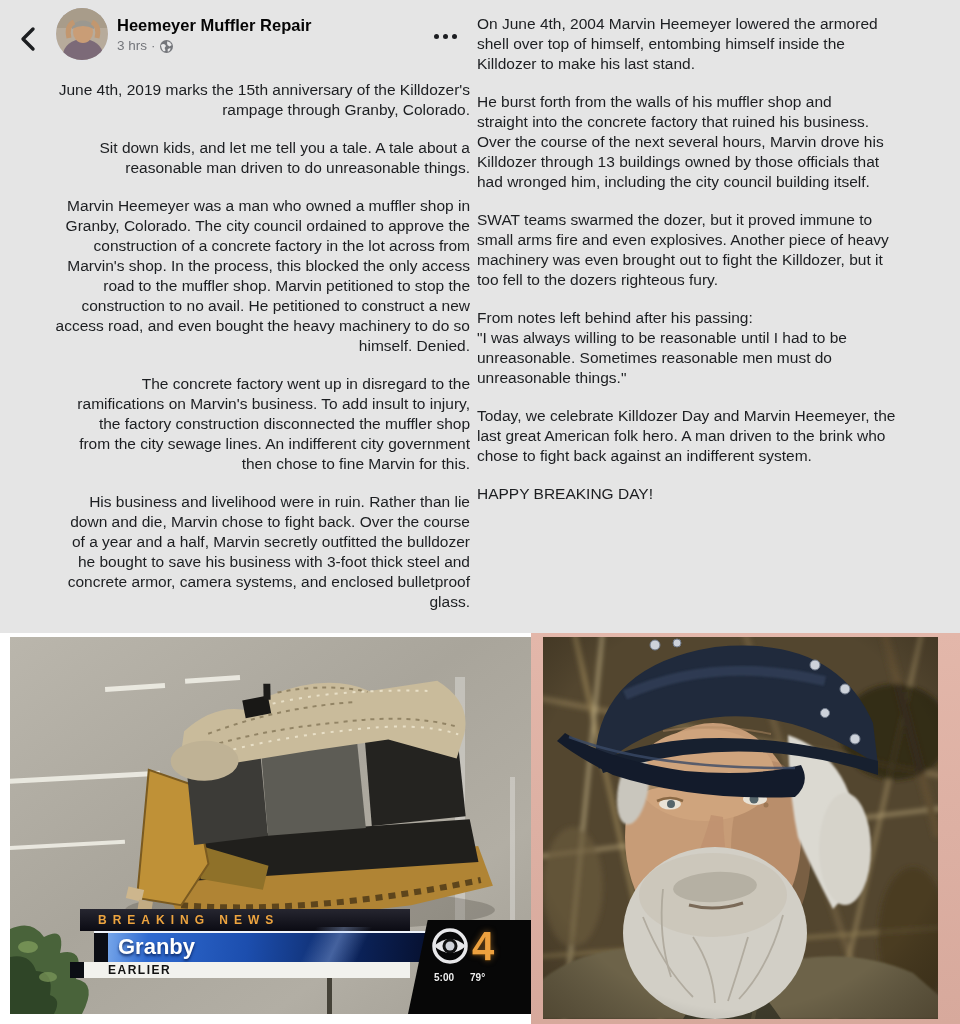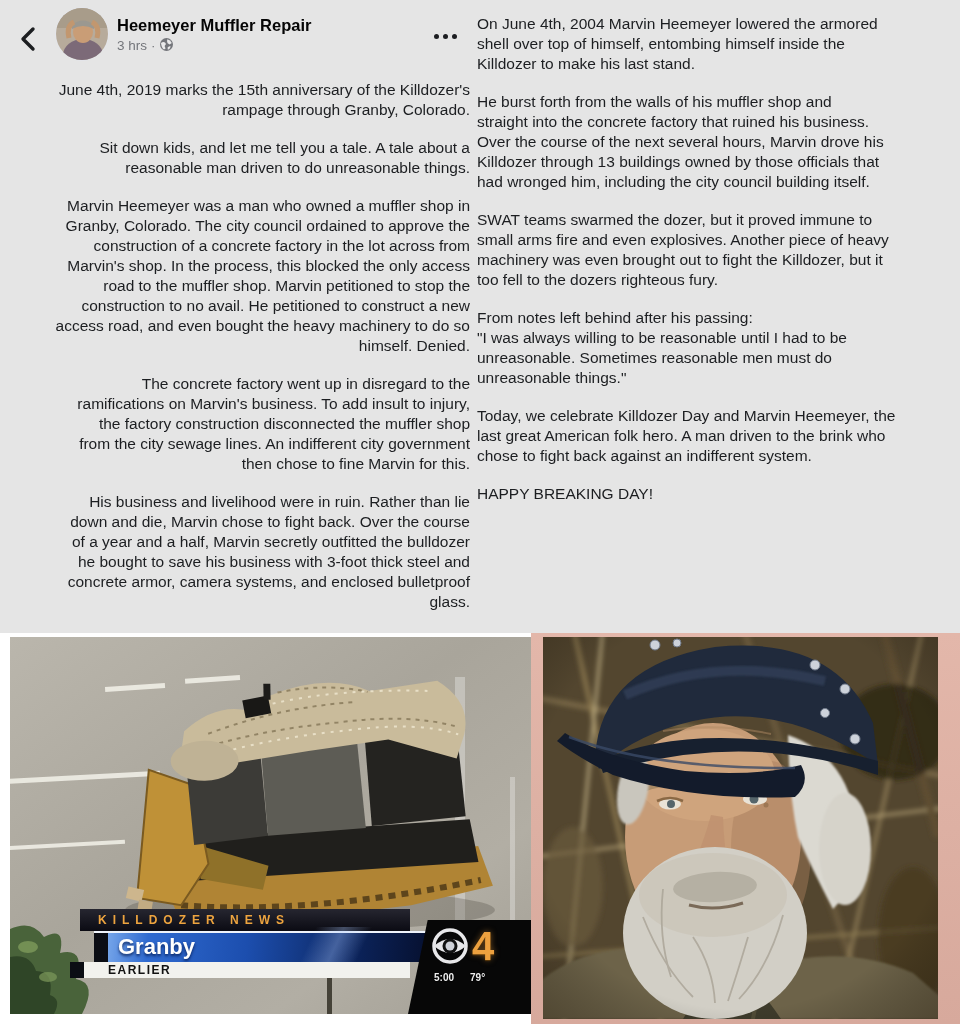--- a/index.html
+++ b/index.html
@@ -5,21 +5,21 @@
   html,body{margin:0;padding:0;background:#fff;}
   .screen{position:relative;width:960px;height:1024px;background:#e5e5e5;overflow:hidden;
           font-family:"Liberation Sans",sans-serif;color:#1c1e21;}
 
   
   .hdr{position:absolute;left:0;top:0;width:470px;height:70px;}
   .back-btn{position:absolute;left:16px;top:26px;width:26px;height:26px;cursor:pointer;background:none;border:none;padding:0;}
   .avatar{position:absolute;left:55px;top:7px;width:54px;height:54px;border-radius:50%;overflow:hidden;
           border:1px solid #e4e6eb;box-sizing:border-box;cursor:pointer;}
   .page-name{position:absolute;left:117px;top:16px;font-size:16.5px;font-weight:bold;color:#050505;white-space:nowrap;cursor:pointer;}
-  .meta{position:absolute;left:117px;top:38px;font-size:13.5px;color:#74767b;display:flex;align-items:flex-start;gap:4px;}
+  .meta{position:absolute;left:117px;top:38px;font-size:13.5px;color:#74767b;display:flex;align-items:flex-end;gap:4px;}
   .more-btn{position:absolute;left:430px;top:30px;display:flex;gap:4px;background:none;border:none;padding:4px;cursor:pointer;}
   .more-btn i{display:block;width:5px;height:5px;border-radius:50%;background:#1c1e21;}
 
   
   .col{position:absolute;font-size:15.5px;line-height:20px;color:#1c1e21;}
   .col p{margin:0 0 18px 0;white-space:pre-line;}
   .col-left{left:20px;top:80px;width:450px;text-align:right;}
   .col-right{left:477px;top:14px;width:483px;}
 
   
@@ -209,21 +209,21 @@
 
         <g>
           <path d="M0 377 L0 292 Q22 282 34 300 Q56 288 50 316 Q76 310 66 342 Q88 346 72 377 Z" fill="#49633a"></path>
           <path d="M0 377 L0 320 Q20 316 26 334 Q44 334 40 358 Q52 362 44 377 Z" fill="#2f4527"></path>
           <ellipse cx="18" cy="310" rx="10" ry="6" fill="#7e9a5b" opacity=".8"></ellipse>
           <ellipse cx="38" cy="340" rx="9" ry="5" fill="#7e9a5b" opacity=".7"></ellipse>
         </g>
         <rect x="430" y="345" width="14" height="6" fill="#f0ece0" opacity=".8" transform="rotate(-8 437 348)"></rect>
       </svg>
 
-      <div class="breaking-bar">KILLDOZER NEWS</div>
+      <div class="breaking-bar">BREAKING NEWS</div>
       <div class="granby-bar">Granby</div>
       <div class="earlier-bar">EARLIER</div>
       <div class="cbs-box">
         <div class="cbs-row">
           <span style="display:inline-flex;">
             <svg width="40" height="40" viewBox="0 0 40 40">
               <circle cx="20" cy="20" r="16" fill="none" stroke="#e8e8ea" stroke-width="3.5"></circle>
               <path d="M4 20 Q20 6 36 20 Q20 34 4 20 Z" fill="#e8e8ea"></path>
               <circle cx="20" cy="20" r="7.5" fill="#111"></circle>
               <circle cx="20" cy="20" r="4.5" fill="#cfd2d8"></circle>

